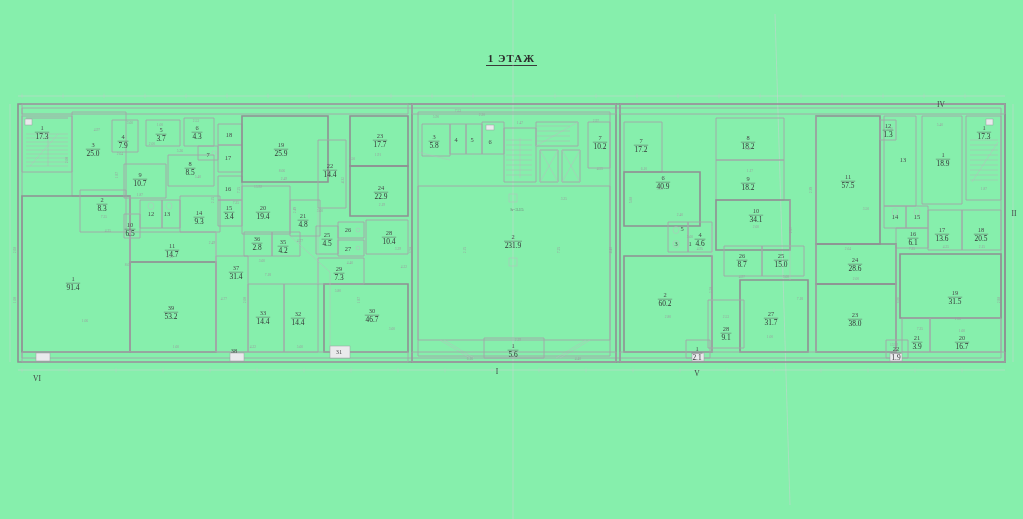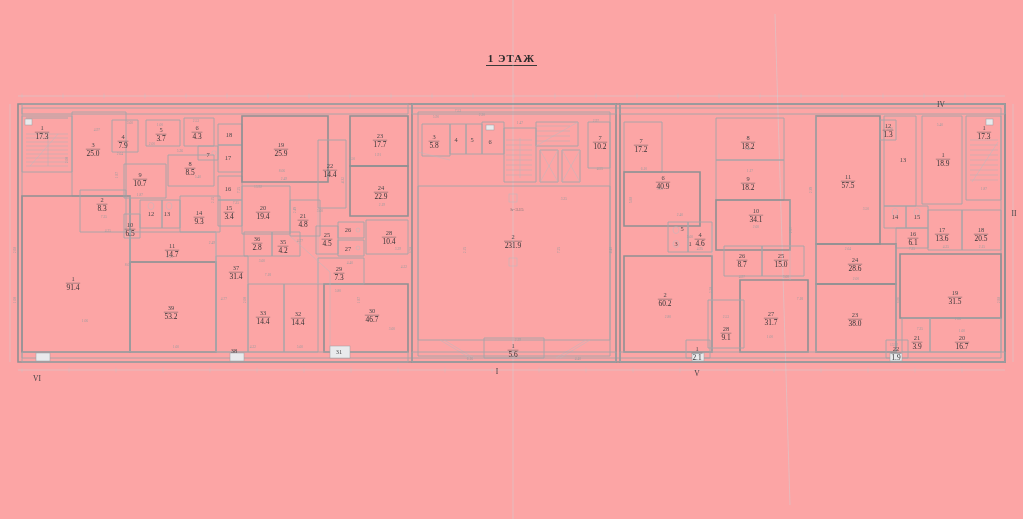--- a/index.html
+++ b/index.html
@@ -7,21 +7,21 @@
     padding: 0;
     background: #ffffff;
   }
   body {
     font-family: "Liberation Serif", serif;
   }
   #plan-root {
     position: relative;
     width: 1023px;
     height: 519px;
-    background: #fca5a5;
+    background: #86efac;
     overflow: hidden;
   }
   #plan-title {
     position: absolute;
     left: 0;
     top: 52px;
     width: 1023px;
     text-align: center;
     font-family: "Liberation Serif", serif;
     font-size: 11px;

